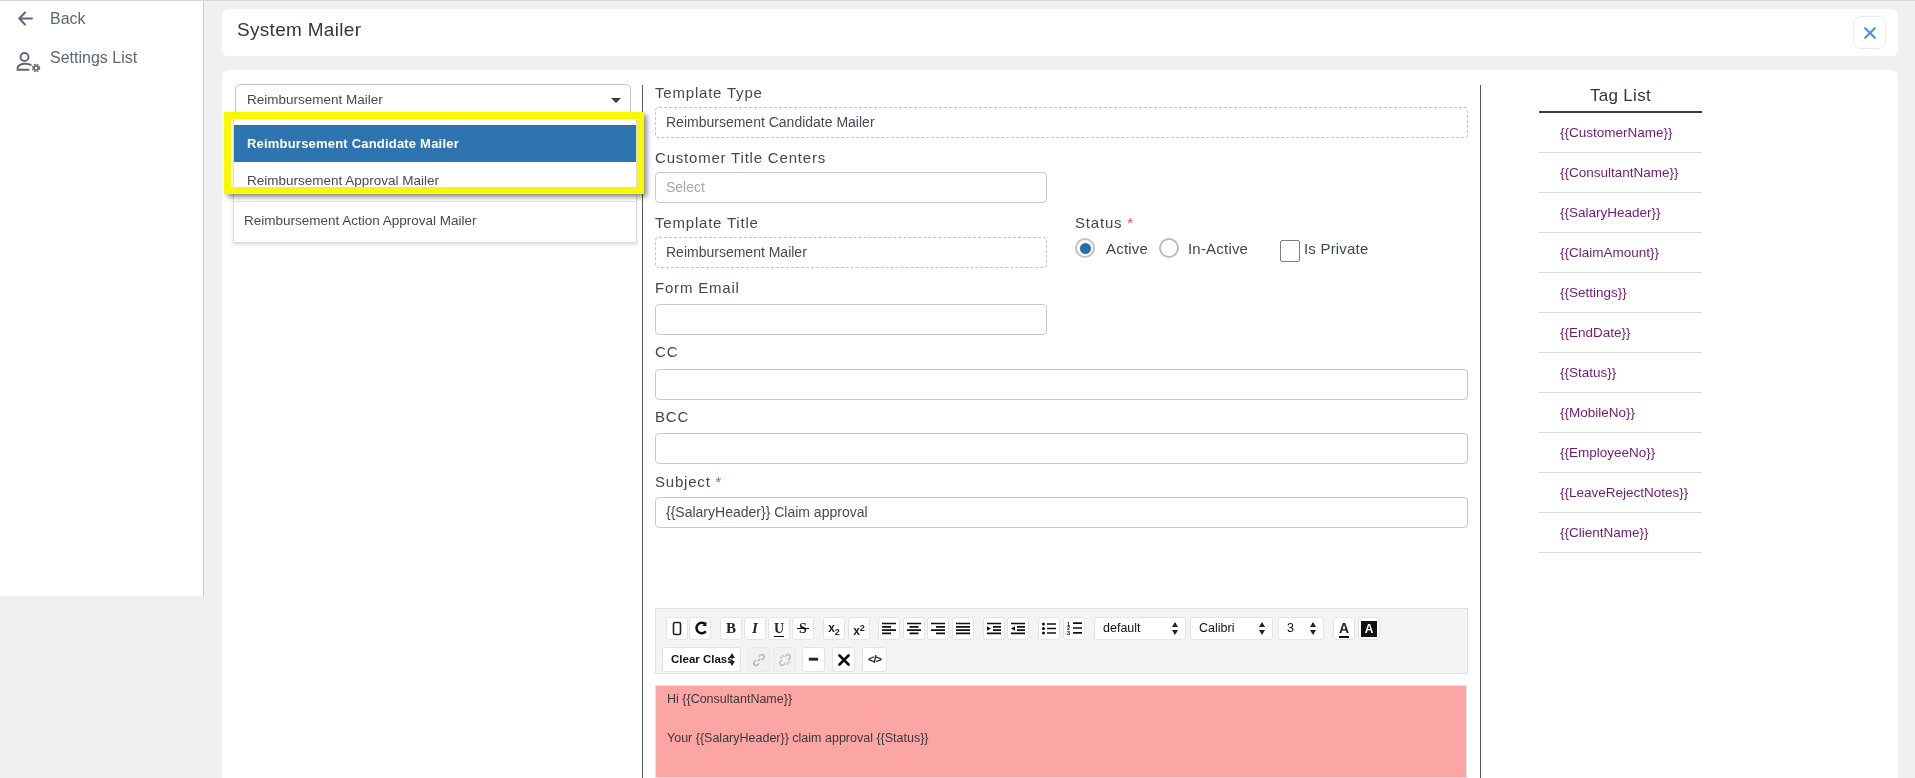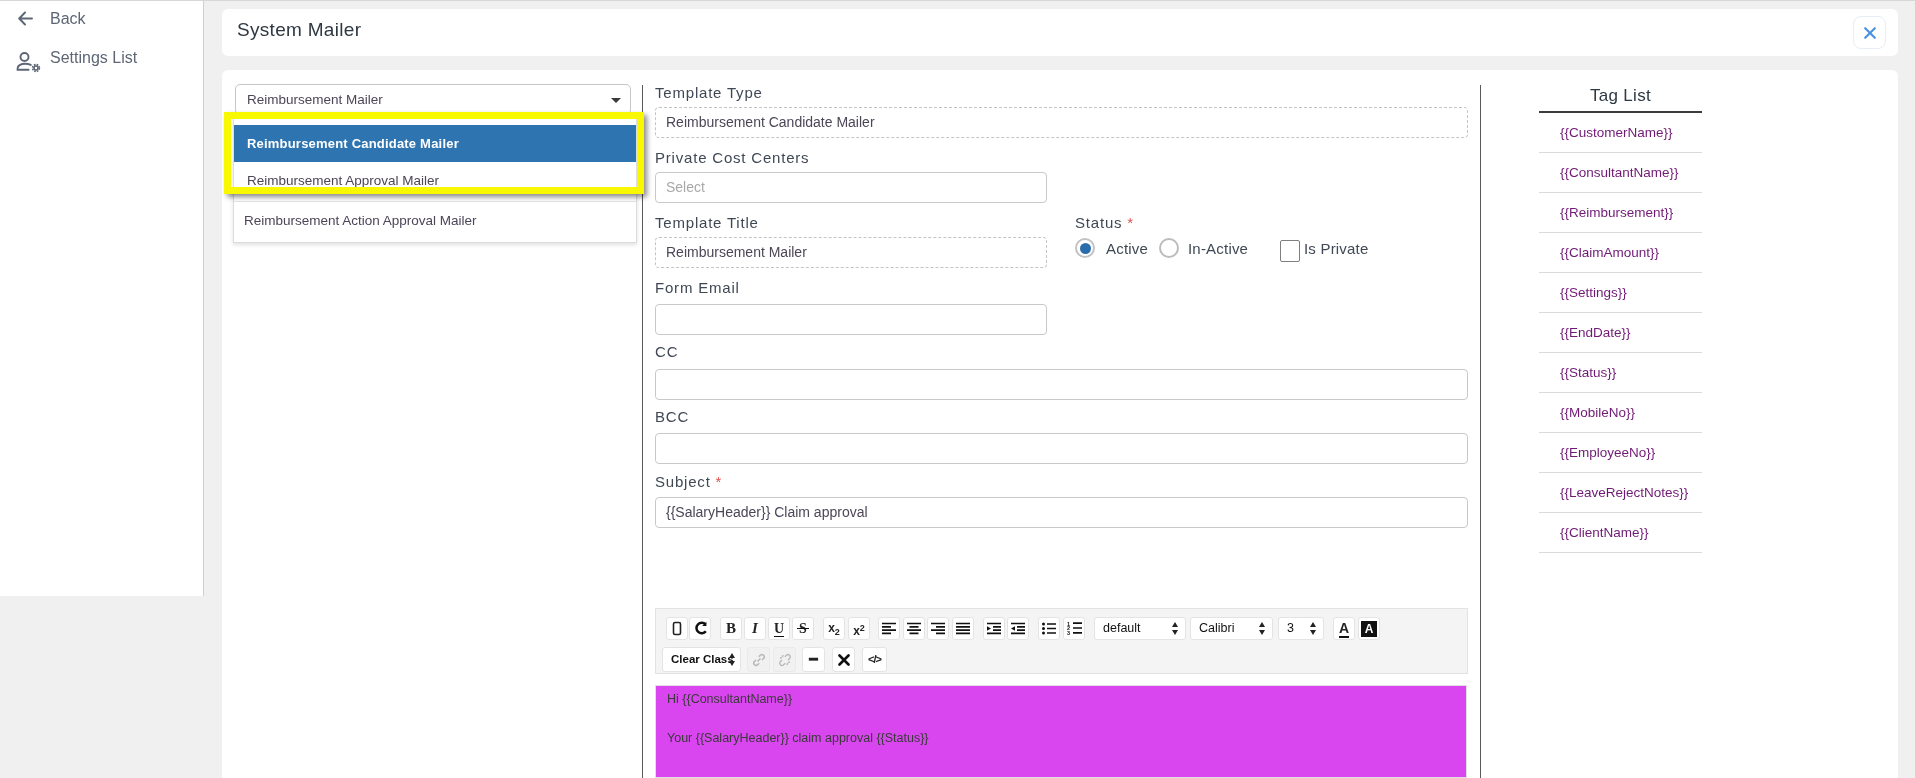--- a/index.html
+++ b/index.html
@@ -46,21 +46,21 @@
 #dropzone .droptxt { position:absolute; left:158px; top:19px; font-size:14px; color:#484848; }
 
 #toolbar { position:absolute; left:433px; top:538px; width:813px; height:66px; background:#f4f4f4; border:1px solid #e3e3e3; }
 .tbtn { position:absolute; height:23px; width:22px; background:#fff; border:1px solid #e4e4e4; border-radius:3px; text-align:center; font-size:13px; font-weight:bold; color:#222; line-height:21px; }
 .tbtn.gr { background:#f1f1f1; border-color:#eaeaea; }
 .tsel { position:absolute; height:23px; background:#fff; border:1px solid #e4e4e4; border-radius:3px; font-size:12.5px; color:#111; line-height:21px; padding-left:8px; }
 .updn { position:absolute; right:6px; top:4px; width:7px; height:14px; }
 .updn::before { content:""; position:absolute; left:0; top:0; border-left:3.5px solid transparent; border-right:3.5px solid transparent; border-bottom:5px solid #222; }
 .updn::after { content:""; position:absolute; left:0; top:8px; border-left:3.5px solid transparent; border-right:3.5px solid transparent; border-top:5px solid #222; }
 
-#editor { position:absolute; left:433px; top:615px; width:812px; height:93px; background:#d946ef; border:1px solid #e0e0e0; font-size:12.5px; color:#3a3a3a; }
+#editor { position:absolute; left:433px; top:615px; width:812px; height:93px; background:#fca5a5; border:1px solid #e0e0e0; font-size:12.5px; color:#3a3a3a; }
 
 #taglist { position:absolute; left:1317px; top:15px; width:163px; }
 #taglist .tl-title { text-align:center; font-size:17px; color:#2e3842; letter-spacing:.3px; height:28px; line-height:21px; padding-bottom:4px; border-bottom:2px solid #3c3c3c; }
 #taglist .row { height:40px; line-height:40px; border-bottom:1px solid #dadada; font-size:13.5px; color:#701a75; padding-left:21px; }
 </style>
 </head>
 <body>
 <div id="topline"></div>
 <div id="sidebar">
   <div class="side-item" style="top:9px;">
@@ -105,21 +105,21 @@
     <div class="opt-blue">Reimbursement Candidate Mailer</div>
     <div class="opt2">Reimbursement Approval Mailer</div>
     <div class="sep"></div>
     <div class="opt3">Reimbursement Action Approval Mailer</div>
   </div>
   <div id="ybox"></div>
 
   <div class="lbl" style="left:433px; top:14px;">Template Type</div>
   <div class="inp dashed" style="left:433px; top:37px; width:813px;">Reimbursement Candidate Mailer</div>
 
-  <div class="lbl" style="left:433px; top:79px;">Private Cost Centers</div>
+  <div class="lbl" style="left:433px; top:79px;">Customer Title Centers</div>
   <div class="inp solid ph" style="left:433px; top:102px; width:392px;">Select</div>
 
   <div class="lbl" style="left:433px; top:144px;">Template Title</div>
   <div class="inp dashed" style="left:433px; top:167px; width:392px;">Reimbursement Mailer</div>
 
   <div class="lbl" style="left:853px; top:144px;">Status <span class="star">*</span></div>
   <div class="radio on" style="left:853px; top:168px;"></div>
   <div class="ctl-lbl" style="left:884px; top:170px;">Active</div>
   <div class="radio" style="left:937px; top:168px;"></div>
   <div class="ctl-lbl" style="left:966px; top:170px;">In-Active</div>
@@ -208,21 +208,21 @@
 
   <div id="editor">
     <div style="position:absolute;left:11px;top:6px;">Hi {{ConsultantName}}</div>
     <div style="position:absolute;left:11px;top:45px;text-align:center;">Your {{SalaryHeader}} claim approval {{Status}}</div>
   </div>
 
   <div id="taglist">
     <div class="tl-title">Tag List</div>
     <div class="row">{{CustomerName}}</div>
     <div class="row">{{ConsultantName}}</div>
-    <div class="row">{{Reimbursement}}</div>
+    <div class="row">{{SalaryHeader}}</div>
     <div class="row">{{ClaimAmount}}</div>
     <div class="row">{{Settings}}</div>
     <div class="row">{{EndDate}}</div>
     <div class="row">{{Status}}</div>
     <div class="row">{{MobileNo}}</div>
     <div class="row">{{EmployeeNo}}</div>
     <div class="row">{{LeaveRejectNotes}}</div>
     <div class="row">{{ClientName}}</div>
   </div>
 </div>

